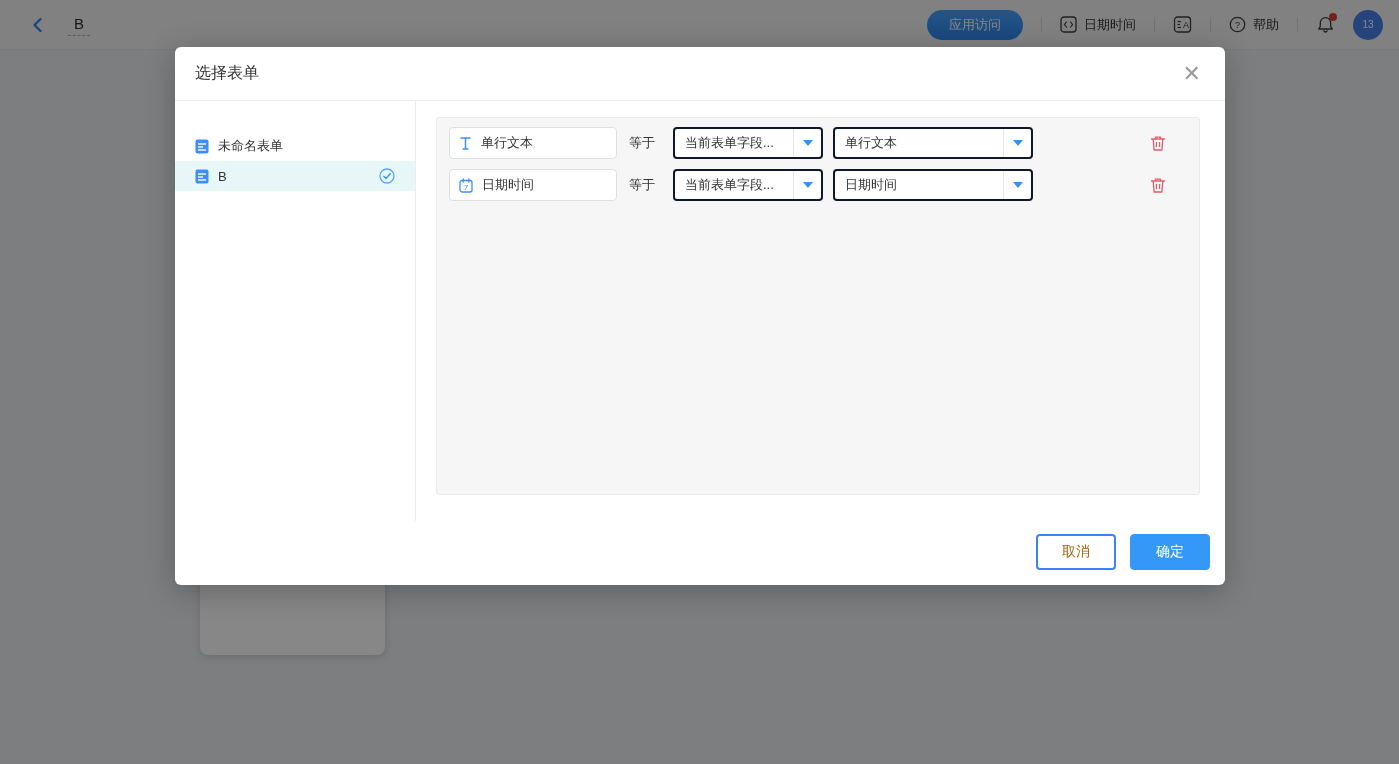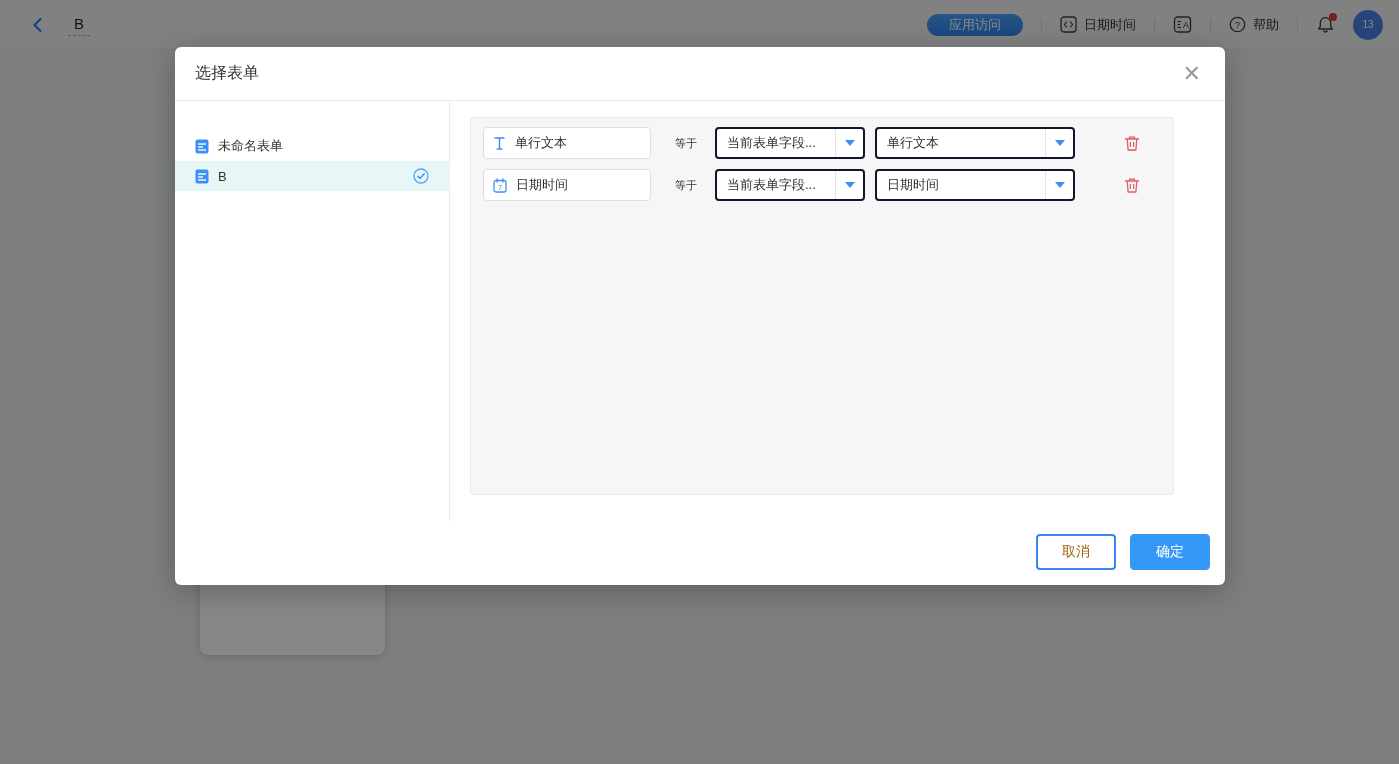--- a/index.html
+++ b/index.html
@@ -14,21 +14,21 @@
   
   .topbar {
     position:absolute; left:0; top:0; width:100%; height:50px;
     background:#f3f4f6; border-bottom:1px solid #e3e5e9;
     display:flex; align-items:center; padding:0 16px;
   }
   .back-btn { width:24px; height:24px; display:flex; align-items:center; justify-content:center; cursor:pointer; margin-left:10px; }
   .app-title { margin-left:18px; font-size:15px; color:#2b2b2b; border-bottom:1px dashed #a8a8a8; padding:2px 6px 3px; }
   .topbar-right { margin-left:auto; display:flex; align-items:center; }
   .pill-btn {
-    height:22px; padding:0 22px; border:none; border-radius:15px;
+    height:30px; padding:0 22px; border:none; border-radius:15px;
     background:linear-gradient(180deg,#47a2fb,#2f86f2); color:#fff; font-size:13px;
     display:flex; align-items:center; cursor:pointer;
   }
   .tb-sep { width:1px; height:14px; background:#d4d7dc; margin:0 18px; }
   .tb-item { display:flex; align-items:center; gap:7px; font-size:13px; color:#333; cursor:pointer; }
   .bell-wrap { position:relative; margin-right:18px; cursor:pointer; }
   .bell-dot { position:absolute; right:-2px; top:-2px; width:8px; height:8px; border-radius:50%; background:#e03c3c; }
   .avatar {
     width:30px; height:30px; border-radius:50%; background:#4a7fe8; color:#fff;
     display:flex; align-items:center; justify-content:center; font-size:10px; cursor:pointer;
@@ -77,30 +77,30 @@
   .form-item .check { margin-left:auto; display:flex; }
 
   
   .pane-right { flex:1; padding:16px 25px 0 20px; }
   .pane-right-top { display:flex; align-items:center; margin-bottom:11px; }
   .pane-right-title { font-size:14px; color:#333; font-weight:500; }
   .add-field { margin-left:auto; color:#4c9aff; font-size:14px; display:flex; align-items:center; gap:5px; cursor:pointer; }
   .add-field .plus { font-size:17px; line-height:1; font-weight:400; }
 
   .fields-panel {
-    width:704px; height:378px; background:#f6f6f7; border:1px solid #eaeaea; border-radius:3px;
+    width:764px; height:378px; background:#f6f6f7; border:1px solid #eaeaea; border-radius:3px;
     padding:9px 0 0 12px;
   }
   .field-row { display:flex; align-items:center; height:32px; margin-bottom:10px; }
   .field-box {
     width:168px; height:32px; background:#fff; border:1px solid #dcdfe4; border-radius:4px;
     display:flex; align-items:center; gap:9px; padding:0 9px; cursor:pointer;
   }
   .field-box .fname { font-size:13px; color:#333; }
-  .op-label { margin:0 18px 0 24px; font-size:11px; color:#333;font-family:Liberation Serif, serif; }
+  .op-label { margin:0 18px 0 12px; font-size:13px; color:#333;font-family:Liberation Serif, serif; }
   .dropdown {
     height:32px; background:#fff; border:2px solid #0f172a; border-radius:4px;
     display:flex; align-items:stretch; cursor:pointer;
   }
   .dropdown .dd-text {
     flex:1; display:flex; align-items:center; padding:0 10px; font-size:13px; color:#333;
     white-space:nowrap; overflow:hidden;
   }
   .dropdown .dd-caret {
     width:28px; border-left:1px solid #e4e7ea; display:flex; align-items:center; justify-content:center;

